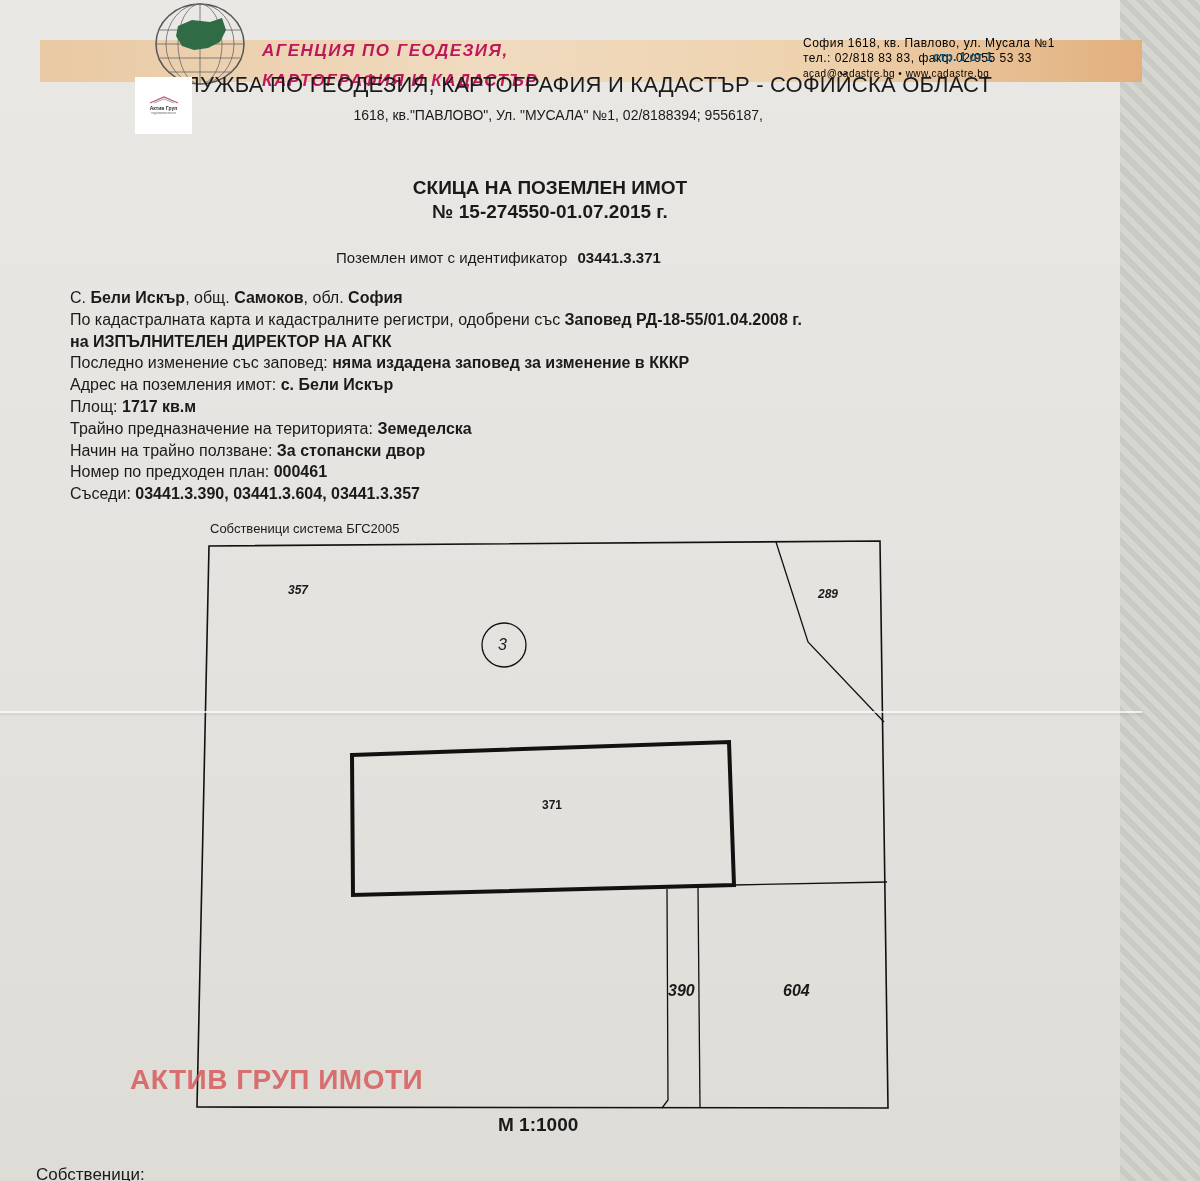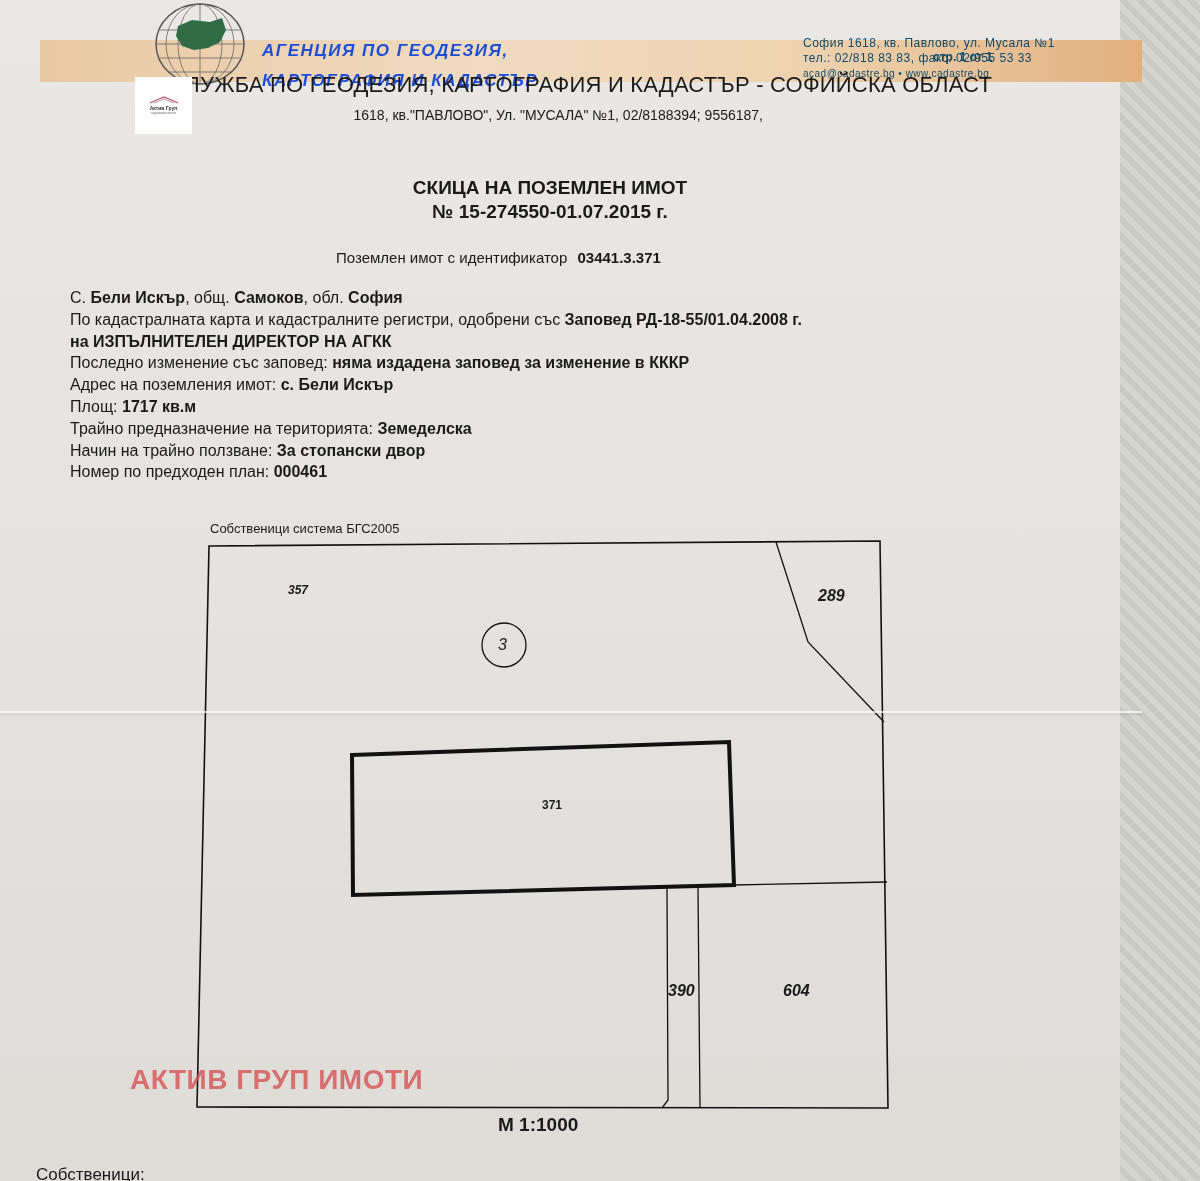--- a/index.html
+++ b/index.html
@@ -24,26 +24,26 @@
   }
   .banner {
     position: absolute; left: 40px; top: 40px; width: 1102px; height: 42px;
     background: linear-gradient(90deg, #e9c9a3 0%, #f0dbc0 40%, #eed2ae 70%, #e2b07e 100%);
   }
   .globe {
     position: absolute; left: 152px; top: 0; width: 96px; height: 86px;
   }
   .agency {
     position: absolute; left: 262px; top: 36px;
-    color: #1d4ed8; font-weight: bold; font-style: italic;
+    color: #be185d; font-weight: bold; font-style: italic;
     font-size: 17px; letter-spacing: 1.5px; line-height: 30px;
   }
   .contact-small {
     position: absolute; left: 803px; top: 36px;
-    color: #0c4a6e; font-size: 12px; line-height: 15px; letter-spacing: 0.5px;
+    color: #000000; font-size: 12px; line-height: 15px; letter-spacing: 0.5px;
   }
   .page-no {
     position: absolute; left: 933px; top: 50px; font-size: 12px; font-weight: bold; color: #0c4a6e;
   }
   .logo-box {
     position: absolute; left: 135px; top: 77px; width: 57px; height: 57px;
     background: #fff; display: flex; flex-direction: column; align-items: center; justify-content: center;
   }
   .logo-roof { width: 30px; height: 8px; margin-bottom: 1px; }
   .logo-text { font-size: 5px; font-weight: bold; color: #333; }
@@ -173,20 +173,24 @@
     <b>Земеделска</b>
   </div>
   <div class="row">
     <span>Начин на трайно ползване:</span>
     <b>За стопански двор</b>
   </div>
   <div class="row">
     <span>Номер по предходен план:</span>
     <b>000461</b>
   </div>
+  <div class="row">
+    <span>Съседи:</span>
+    <b>03441.3.390, 03441.3.604, 03441.3.357</b>
+  </div>
 </div>
 
 <div class="coord-label">Собственици система БГС2005</div>
 
 <svg class="plan" viewBox="0 0 720 590">
 
   <polygon points="19,16 690,11 698,578 7,577" fill="none" stroke="#111" stroke-width="1.6"></polygon>
 
   <polyline points="586,12 618,112 694,192" fill="none" stroke="#111" stroke-width="1.3"></polyline>
 
@@ -194,21 +198,21 @@
 
   <line x1="544" y1="355" x2="697" y2="352" stroke="#111" stroke-width="1.3"></line>
 
   <polyline points="477,359 478,570 472,578" fill="none" stroke="#111" stroke-width="1.3"></polyline>
   <line x1="508" y1="358" x2="510" y2="578" stroke="#111" stroke-width="1.3"></line>
 
   <circle cx="314" cy="115" r="22" fill="none" stroke="#111" stroke-width="1.3"></circle>
 </svg>
 
 <div style="position:absolute;left:288px;top:583px;font-size:12px;font-weight:bold;font-style:italic;">357</div>
-<div style="position:absolute;left:818px;top:587px;font-size:16px;font-weight:bold;font-style:italic;">289</div>
+<div style="position:absolute;left:818px;top:587px;font-size:12px;font-weight:bold;font-style:italic;">289</div>
 <div style="position:absolute;left:498px;top:636px;font-size:16px;font-style:italic;">3</div>
 <div style="position:absolute;left:542px;top:798px;font-size:12px;font-weight:bold;">371</div>
 <div style="position:absolute;left:668px;top:982px;font-size:16px;font-weight:bold;font-style:italic;">390</div>
 <div style="position:absolute;left:783px;top:982px;font-size:16px;font-weight:bold;font-style:italic;">604</div>
 
 <div class="scale">М 1:1000</div>
 
 <div class="watermark">АКТИВ ГРУП ИМОТИ</div>
 
 <div class="fold"></div>

